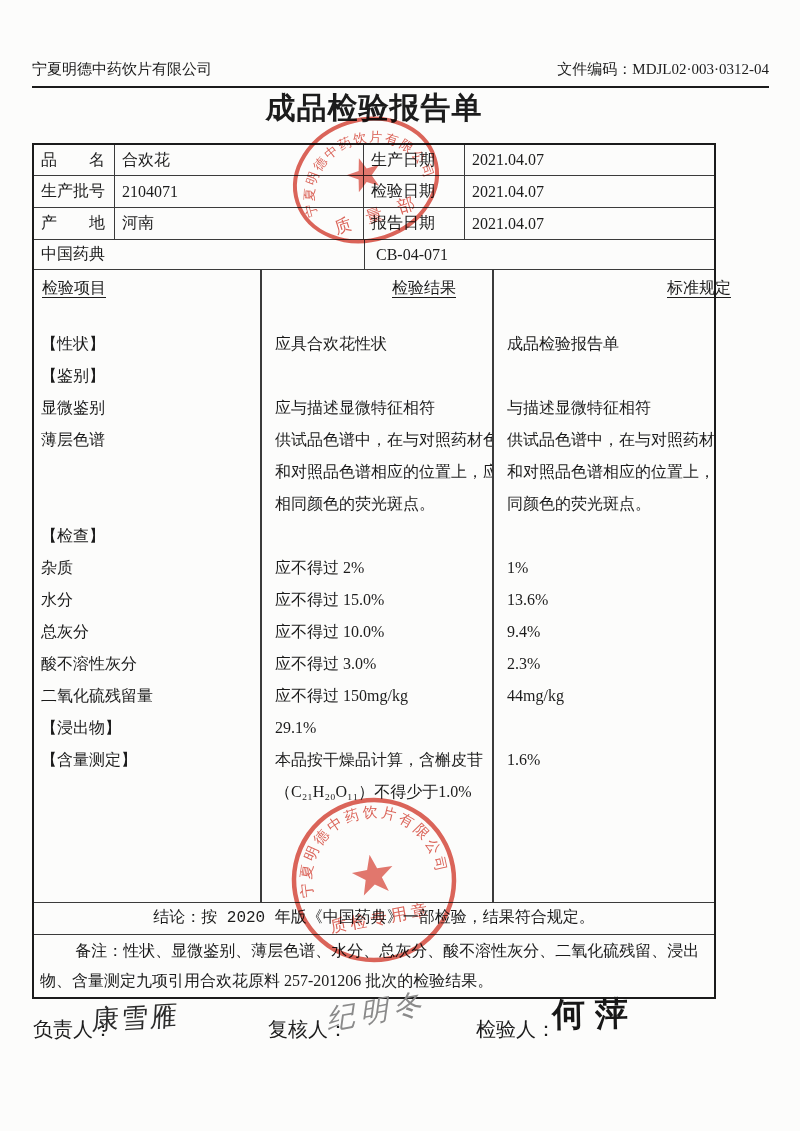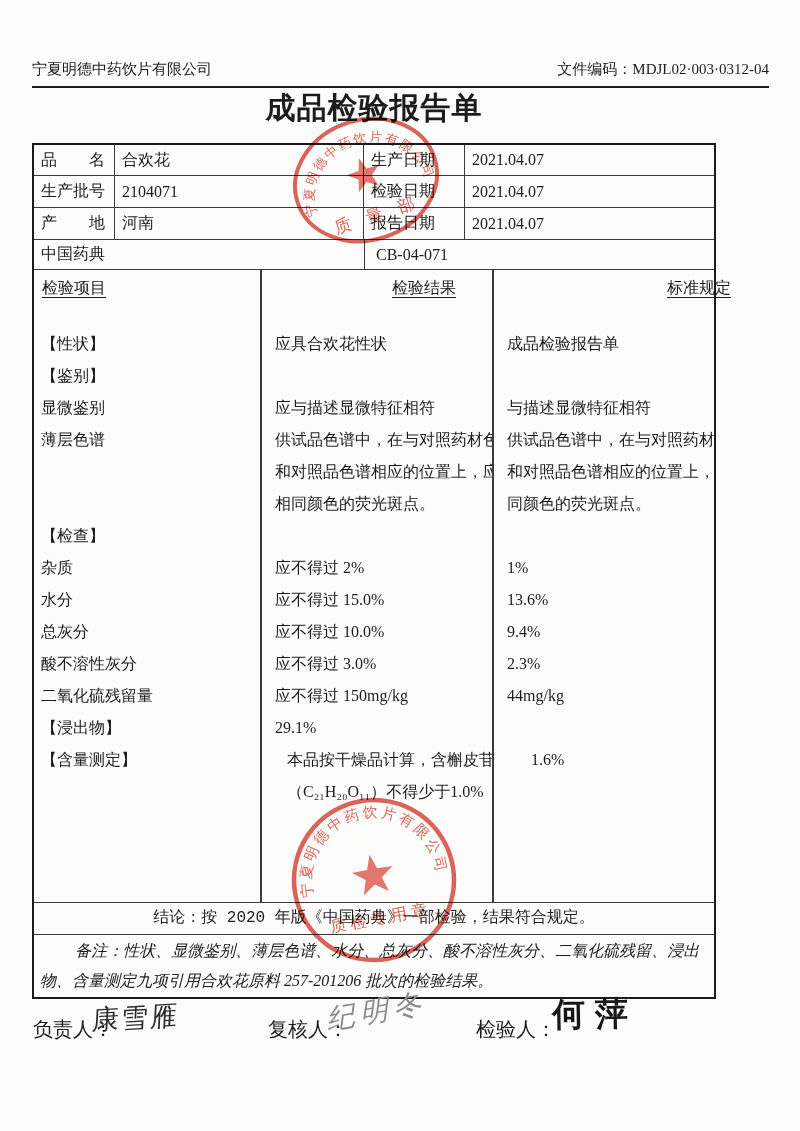--- a/index.html
+++ b/index.html
@@ -37,26 +37,26 @@
   .vline { position:absolute; top:0; width:1.5px; height:632px; background:#3b3b3b; }
   .vl1 { left:226px; } .vl2 { left:458px; }
   .mhead { display:grid; grid-template-columns:226px 232px 222px; padding-top:8px; height:32px;gap:48px; }
   .mhead div { text-align:center; }
   .mhead div:first-child { text-align:left; padding-left:8px; }
   .mhead span { text-decoration:underline; text-underline-offset:4px; }
   .mgap { height:26px; }
   .mrow { display:grid; grid-template-columns:226px 232px 222px; line-height:32px; }
   .mrow > div { padding:0 15px 0 15px; overflow:hidden; white-space:nowrap;font-family:Liberation Serif, serif; }
   .mrow > div:first-child { padding-left:7px; }
-  .r1{height:32px;} .r2{height:64px;gap:12px;} .r3{height:96px;}
+  .r1{height:32px;} .r2{height:64px;} .r3{height:96px;}
   .mrow .ln{ height:32px; padding:0; }
 
   
   .concl { border-top:1.5px solid #3b3b3b; height:32px; line-height:31px; text-align:center; font-size:16px;font-family:Liberation Mono, monospace; }
-  .remark { border-top:1.5px solid #3b3b3b; min-height:61px; font-size:16px; line-height:29.5px; padding:1px 8px 2px 6px; text-indent:2.2em;font-style:italic; }
+  .remark { border-top:1.5px solid #3b3b3b; min-height:61px; font-size:16px; line-height:29.5px; padding:1px 8px 2px 6px; text-indent:2.2em; }
 
   
   .sig-label { position:absolute; font-size:20px; }
   .sig { position:absolute; white-space:nowrap; }
   .sig1 { left:92px; top:1000px; font-size:27px; color:#2b2b2b; transform:rotate(-3deg) skewX(-6deg); letter-spacing:2px; }
   .sig2 { left:328px; top:992px; font-size:28px; color:#8a8a8a; transform:rotate(-10deg) skewX(-18deg); letter-spacing:6px; }
   .sig3 { left:552px; top:992px; font-size:33px; color:#171717; font-weight:bold; transform:rotate(-1deg); letter-spacing:10px; }
 
   
   .stamp { position:absolute; mix-blend-mode:multiply; opacity:0.88; }

